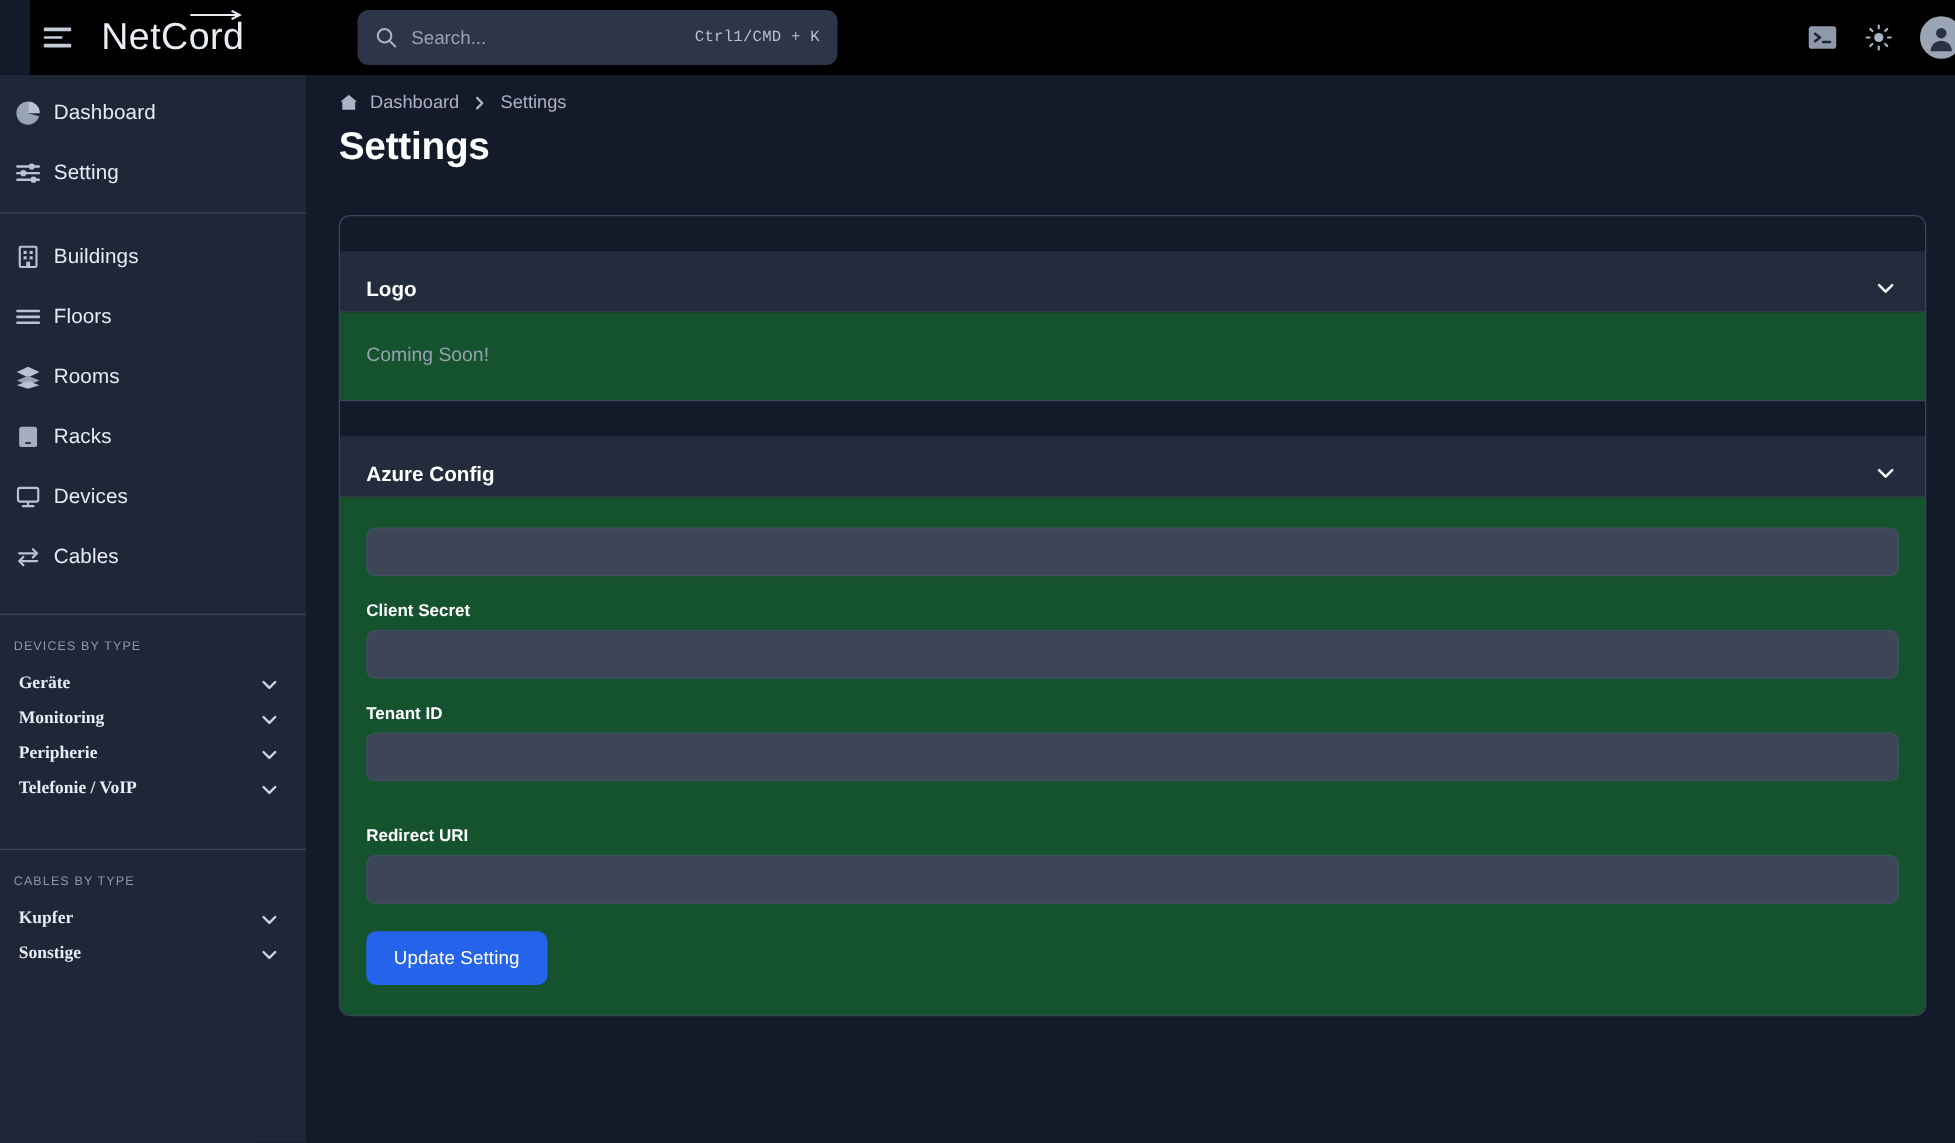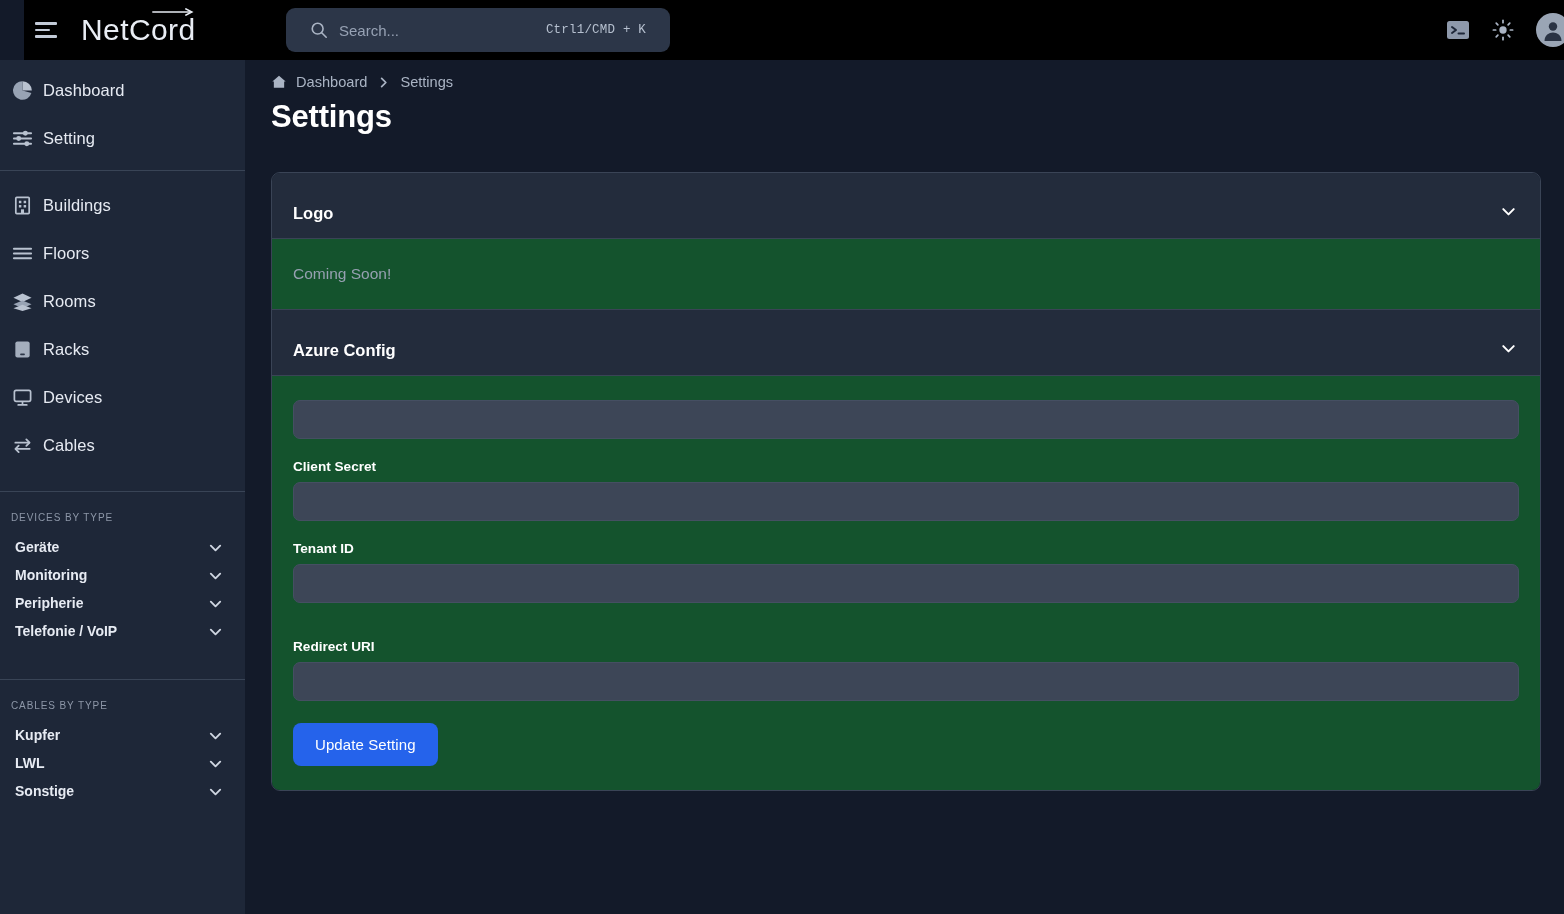--- a/index.html
+++ b/index.html
@@ -51,21 +51,21 @@
     position: absolute; left: 1px; top: -7px;
     width: 100%; height: 8px;
   }
 
   .searchbox {
     position: absolute; left: 262px; top: 8px;
     width: 384px; height: 44px;
     background: #2c3648;
     border-radius: 9px;
     display: flex; align-items: center;
-    padding: 0 24px;
+    padding: 0 14px;
     cursor: text;
   }
   .searchbox .mag { flex: 0 0 auto; margin-right: 11px; display: block; }
   .searchbox .sph {
     flex: 1 1 auto;
     font-size: 15px; color: #97a2b4;
     font-family: "Liberation Sans", sans-serif;
   }
   .searchbox .kbd {
     font-family: "Liberation Mono", monospace;
@@ -120,20 +120,21 @@
     letter-spacing: 0.9px;
     padding: 10px 0 10px 11px;
     text-transform: uppercase;
     font-weight: 400;
   }
   .grouprow {
     display: flex; align-items: center; justify-content: space-between;
     height: 28px;
     padding: 0 22px 0 15px;
     cursor: pointer;
+    font-family: Liberation Serif, serif;
   }
   .grouprow .glabel {
     font-size: 14px; font-weight: bold; color: #e7ebf3;
   }
   .grouprow .gchev { display: flex; align-items: center; }
 
   
   .main {
     position: absolute; top: 60px; left: 245px;
     width: 1319px; height: 854px;
@@ -166,23 +167,24 @@
     position: absolute; left: 26px; top: 112px;
     width: 1270px;
     border: 1px solid #3a4456;
     border-radius: 9px;
     overflow: hidden;
     background: #131a29;
   }
   .acc-header {
     display: flex; align-items: center; justify-content: space-between;
     background: #232c3c;
-    height: 65px;
+    height: 48px;
     padding: 15px 22px 0 21px;
     cursor: pointer;
+    margin-top: 28px;
   }
   .acc-header .atitle {
     font-size: 16.5px; font-weight: bold; color: #ffffff;
   }
   .acc-body {
     background: #14532d;
     padding: 24px 21px;
   }
   .acc-body.logo-body { padding: 26px 21px 26px 21px; }
   .comingsoon {
@@ -424,28 +426,20 @@
 
   <div class="grouprow">
     <span class="glabel">Kupfer</span>
     <span class="gchev">
       <svg width="15" height="15" viewBox="0 0 16 16">
           <polyline points="3,6 8,11 13,6" fill="none" stroke="#cfd6e1" stroke-width="2" stroke-linecap="round" stroke-linejoin="round"></polyline>
         </svg>
     </span>
   </div>
   <div class="grouprow">
-    <span class="glabel">LWL</span>
-    <span class="gchev">
-      <svg width="15" height="15" viewBox="0 0 16 16">
-          <polyline points="3,6 8,11 13,6" fill="none" stroke="#cfd6e1" stroke-width="2" stroke-linecap="round" stroke-linejoin="round"></polyline>
-        </svg>
-    </span>
-  </div>
-  <div class="grouprow">
     <span class="glabel">Sonstige</span>
     <span class="gchev">
       <svg width="15" height="15" viewBox="0 0 16 16">
           <polyline points="3,6 8,11 13,6" fill="none" stroke="#cfd6e1" stroke-width="2" stroke-linecap="round" stroke-linejoin="round"></polyline>
         </svg>
     </span>
   </div>
 
 </div>
 

